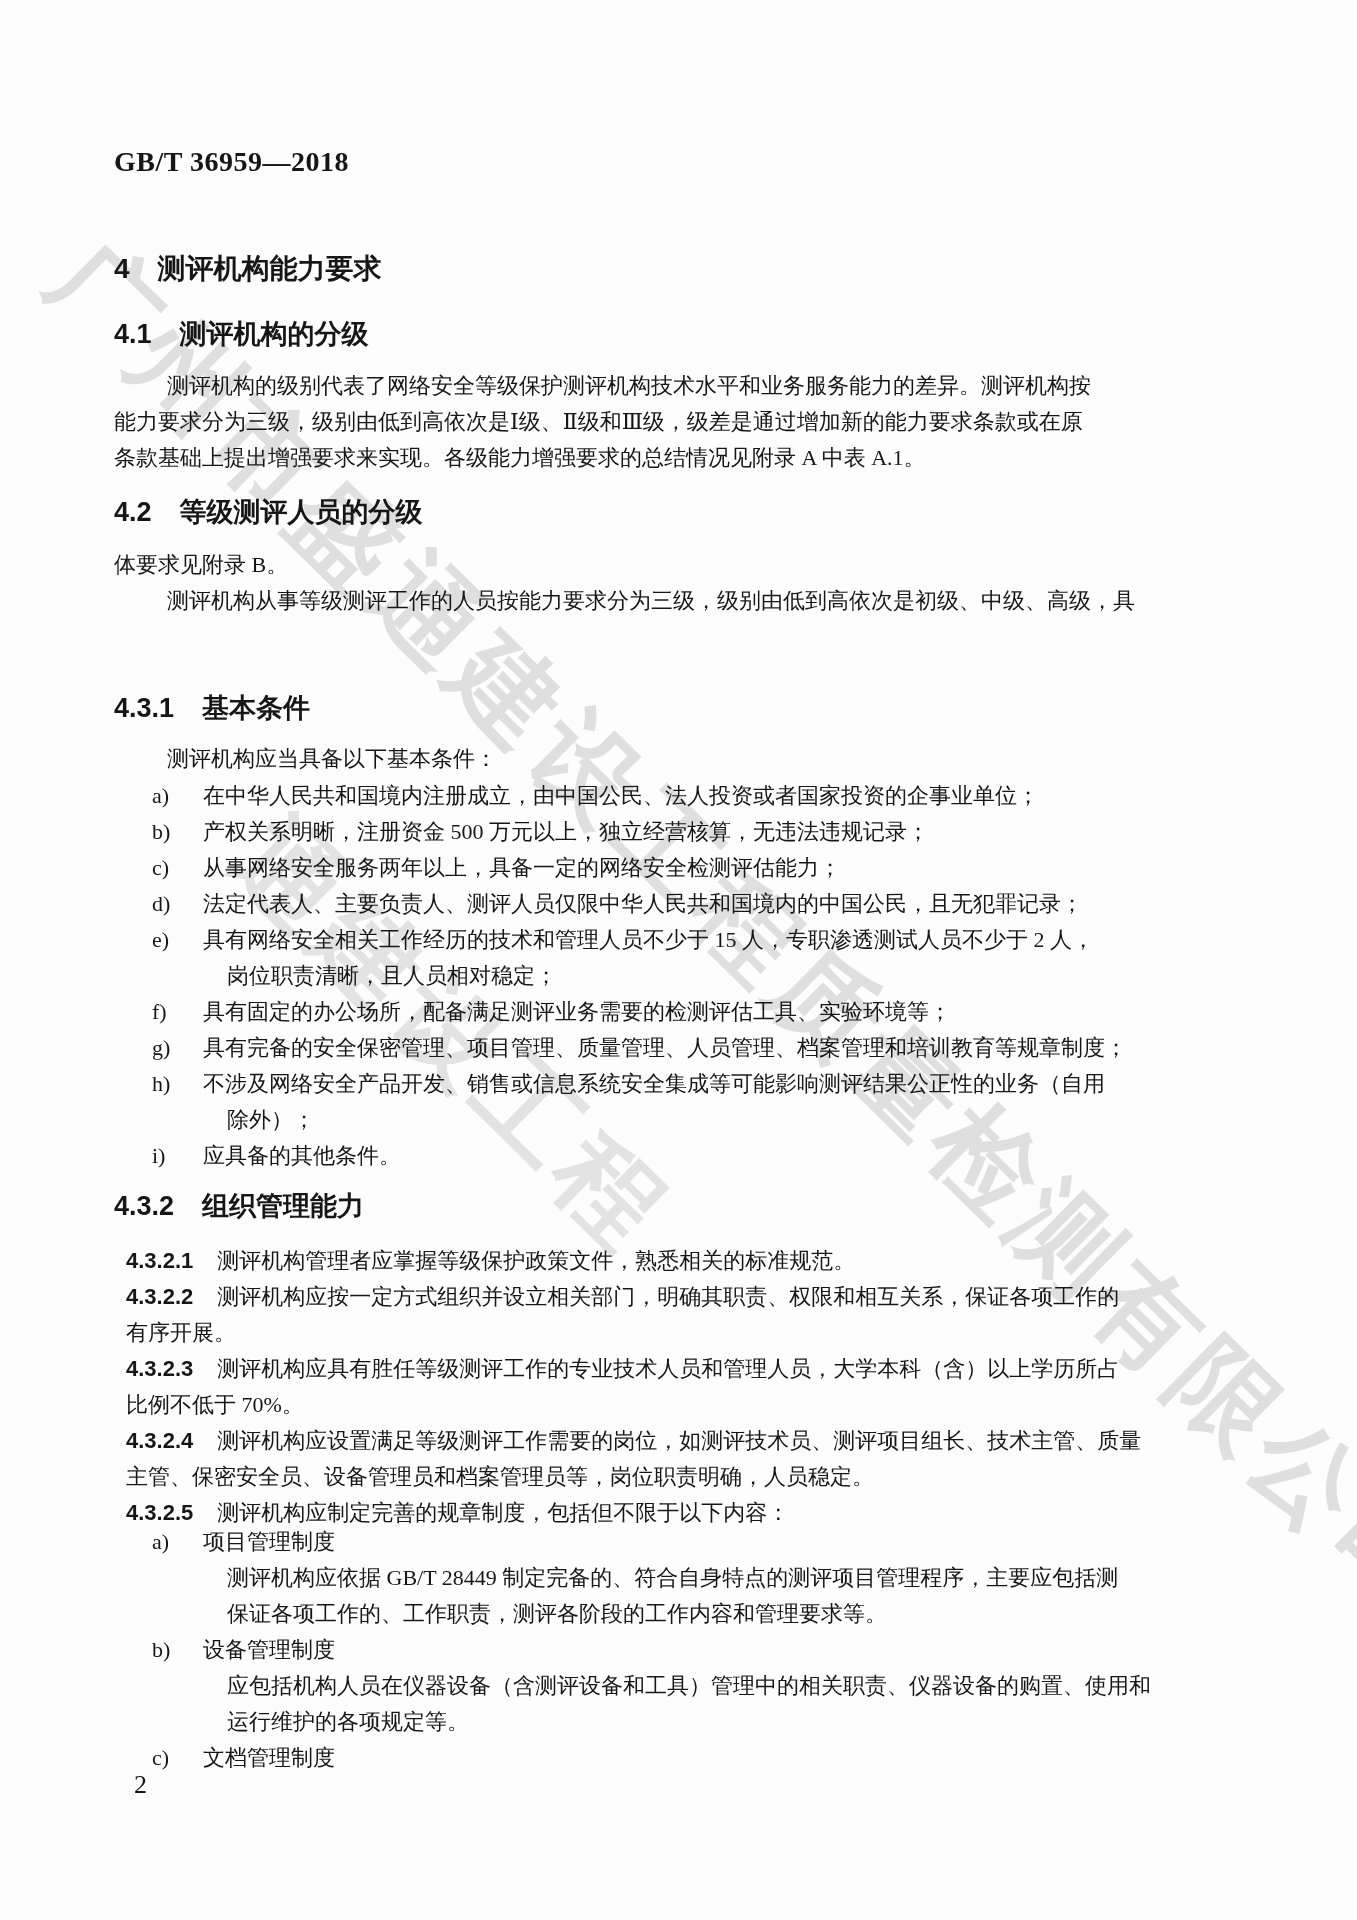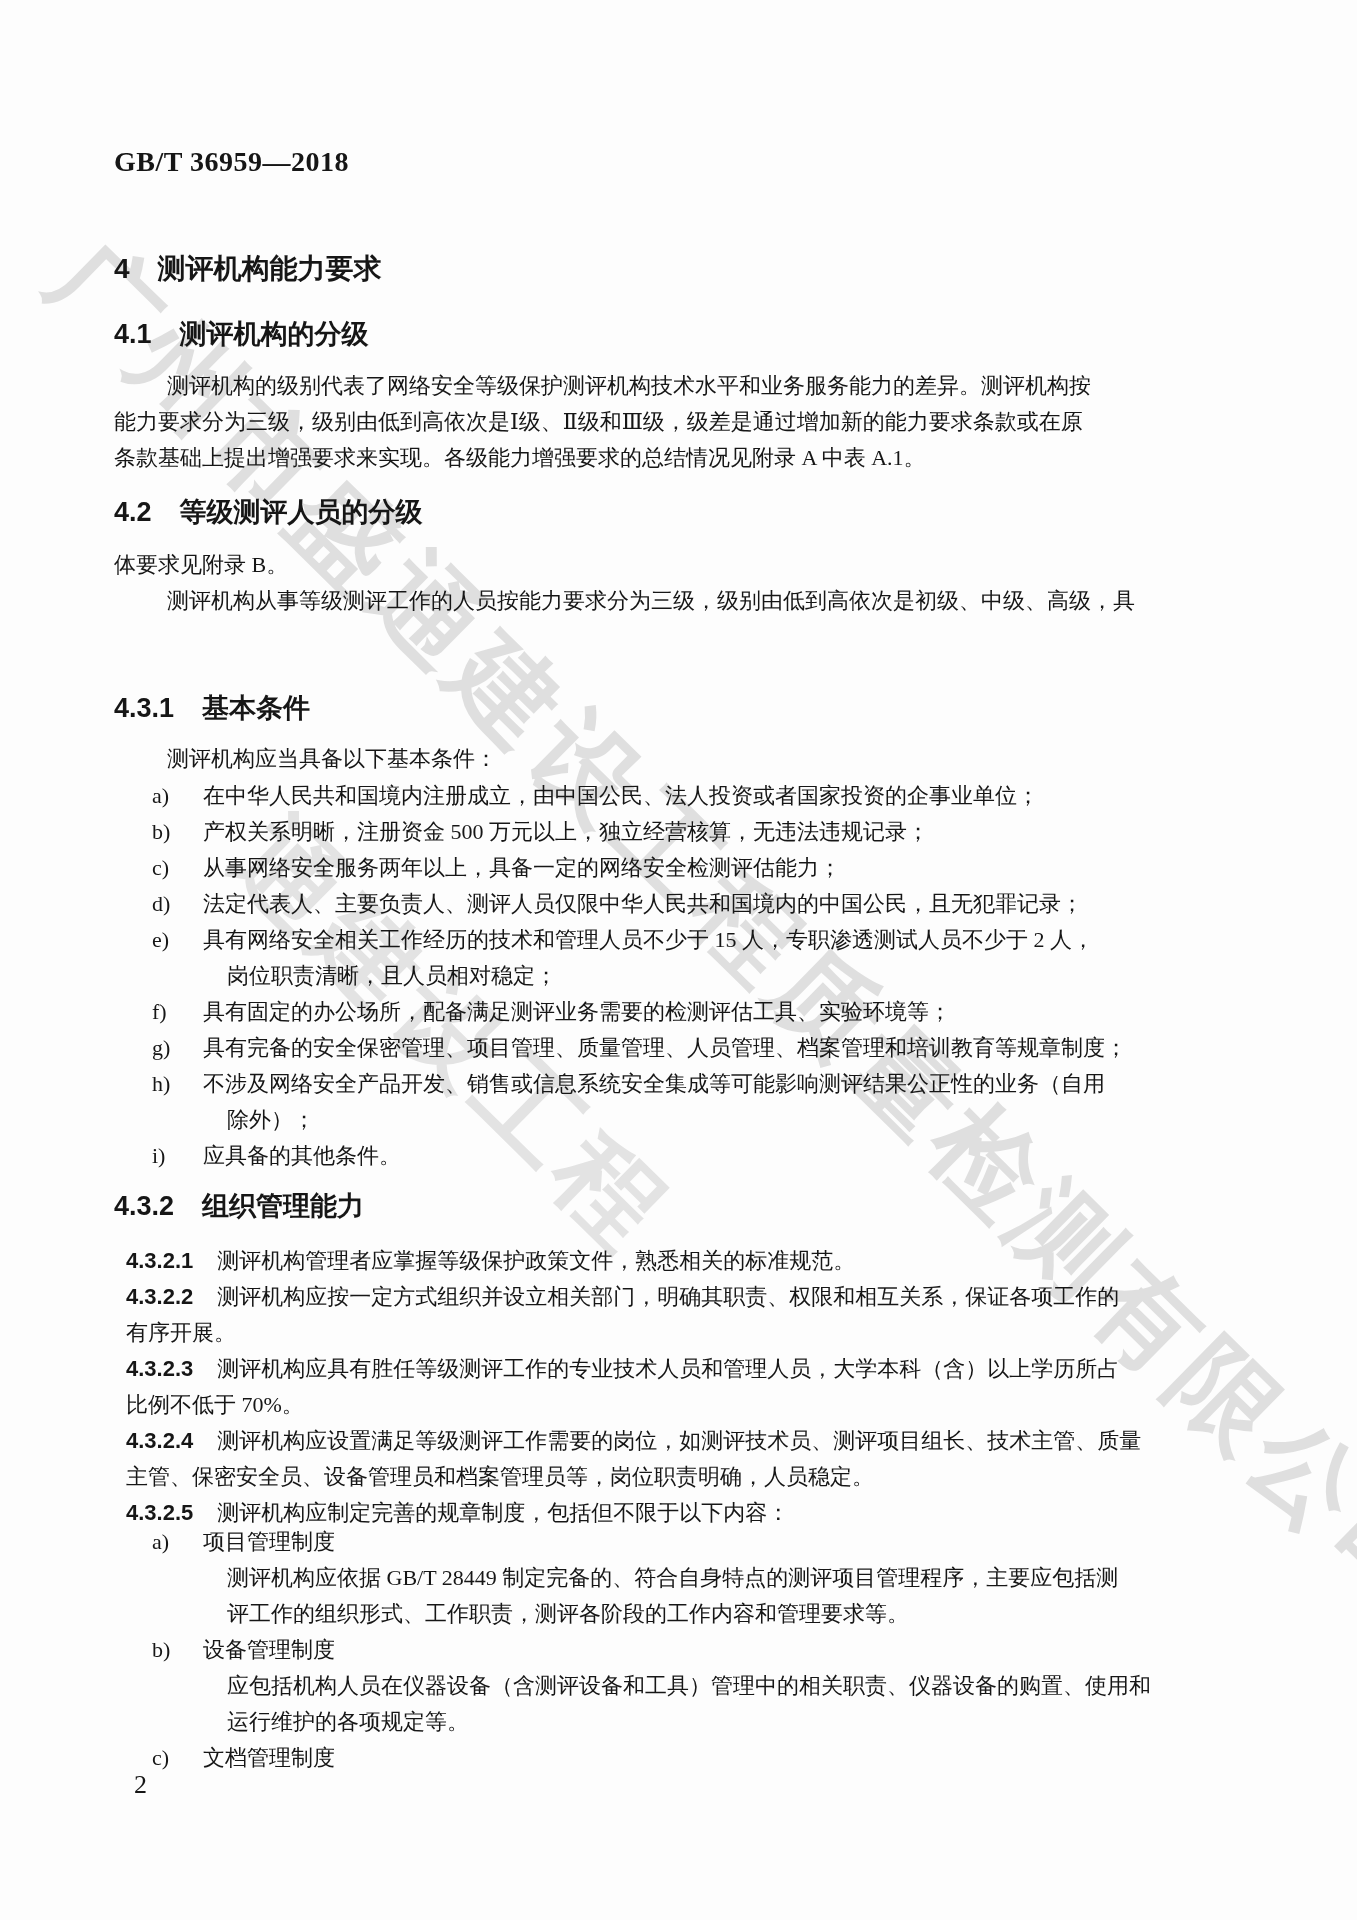--- a/index.html
+++ b/index.html
@@ -108,21 +108,21 @@
     <div class="line"><span class="cnum">4.3.2.3</span><span>测评机构应具有胜任等级测评工作的专业技术人员和管理人员，大学本科（含）以上学历所占</span></div>
     <div class="line">比例不低于 70%。</div>
     <div class="line"><span class="cnum">4.3.2.4</span><span>测评机构应设置满足等级测评工作需要的岗位，如测评技术员、测评项目组长、技术主管、质量</span></div>
     <div class="line">主管、保密安全员、设备管理员和档案管理员等，岗位职责明确，人员稳定。</div>
     <div class="line"><span class="cnum">4.3.2.5</span><span>测评机构应制定完善的规章制度，包括但不限于以下内容：</span></div>
   </div>
 
   <div class="list" style="top:1524px">
     <div class="line"><span class="marker">a)</span><span>项目管理制度</span></div>
     <div class="line cont">测评机构应依据 GB/T 28449 制定完备的、符合自身特点的测评项目管理程序，主要应包括测</div>
-    <div class="line cont">评工作的组织形式、工作职责，测评各阶段的工作内容和管理要求等。</div>
+    <div class="line cont">保证各项工作的、工作职责，测评各阶段的工作内容和管理要求等。</div>
     <div class="line"><span class="marker">b)</span><span>设备管理制度</span></div>
     <div class="line cont">应包括机构人员在仪器设备（含测评设备和工具）管理中的相关职责、仪器设备的购置、使用和</div>
     <div class="line cont">运行维护的各项规定等。</div>
     <div class="line"><span class="marker">c)</span><span>文档管理制度</span></div>
   </div>
 
   <div class="pagenum">2</div>
 
 </div>
 

